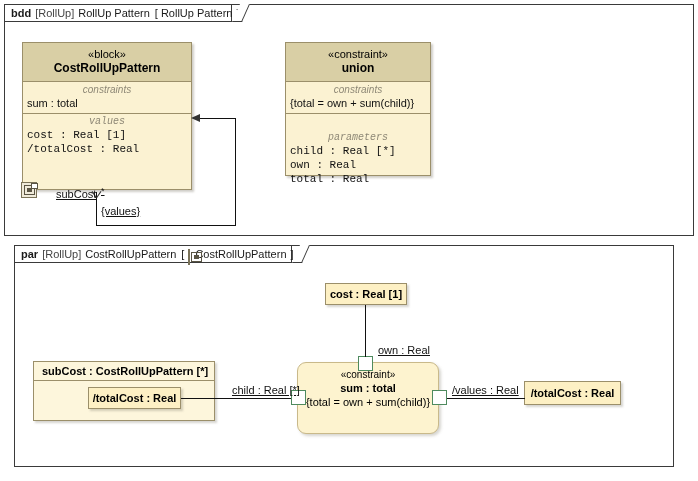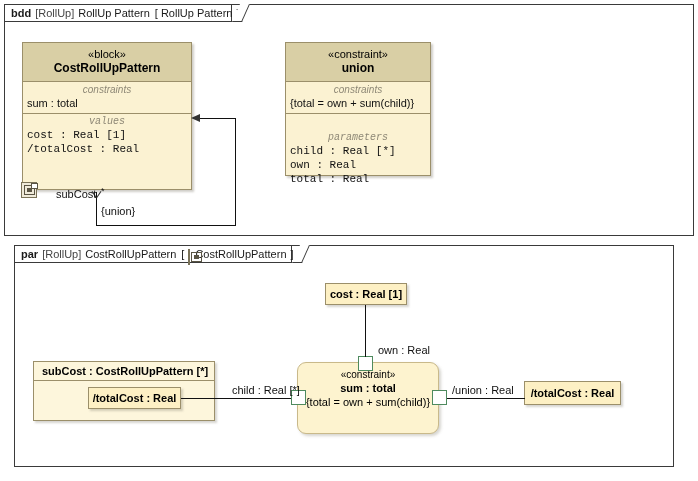--- a/index.html
+++ b/index.html
@@ -52,21 +52,21 @@
   .cbox-name{font-weight:bold;font-size:11px;color:#000;line-height:14px;}
   .cbox-expr{font-size:11px;color:#000;line-height:14px;white-space:nowrap;
       overflow:hidden;padding:0 4px;}
 
   
   .port{position:absolute;box-sizing:border-box;width:15px;height:15px;
       background:#ffffff;border:1px solid #4e8a5e;}
   .line{position:absolute;background:#111111;}
   .hline{height:1px;}
   .vline{width:1px;}
-  .lbl{position:absolute;font-size:11px;color:#111;white-space:nowrap;background:transparent;}
+  .lbl{position:absolute;font-size:11px;color:#111;white-space:nowrap;background:transparent;text-decoration:underline;}
 
   
   .paricon{position:absolute;width:16px;height:16px;box-sizing:border-box;
       border:1px solid #7a7258;background:#efeada;}
   .paricon i{position:absolute;background:#5a5444;display:block;}
 
   
   .arrow{position:absolute;width:0;height:0;
       border-top:4px solid transparent;border-bottom:4px solid transparent;
       border-right:9px solid #333333;}
@@ -137,21 +137,21 @@
 
   <div class="line hline" style="left:200px;top:118px;width:36px;"></div>
   <div class="line vline" style="left:235px;top:118px;height:108px;"></div>
   <div class="line hline" style="left:96px;top:225px;width:140px;"></div>
   <div class="line vline" style="left:96px;top:192px;height:34px;"></div>
   <div class="arrow" style="left:191px;top:114px;"></div>
   <div class="openarrow" style="left:92px;top:189px;transform:rotate(-90deg);transform-origin:center;"></div>
 
   <div class="lbl" style="left:56px;top:188px;">subCost</div>
   <div class="lbl" style="left:101px;top:186px;font-size:9px;">*</div>
-  <div class="lbl" style="left:101px;top:205px;">{union}</div>
+  <div class="lbl" style="left:101px;top:205px;">{values}</div>
 
   <div class="frame" style="left:14px;top:245px;width:660px;height:222px;text-decoration:underline;">
     <div class="frame-tab" style="width:278px;">
       <span class="kw">par</span>
       <span class="dim">[RollUp]</span>
       <span style="margin-left:4px;">CostRollUpPattern</span>
       <span style="margin-left:5px;">[</span>
       <span class="paricon" style="position:relative;display:inline-block;margin-left:4px;top:3px;">
         <i style="left:2px;top:2px;width:11px;height:1px;"></i>
         <i style="left:2px;top:11px;width:11px;height:1px;"></i>
@@ -186,15 +186,15 @@
 
   <div class="valuebox" style="left:524px;top:381px;width:97px;height:24px;">/totalCost : Real</div>
 
   <div class="line hline" style="left:181px;top:398px;width:110px;"></div>
   <div class="lbl" style="left:232px;top:384px;">child : Real [*]</div>
 
   <div class="line vline" style="left:365px;top:305px;height:52px;"></div>
   <div class="lbl" style="left:378px;top:344px;">own : Real</div>
 
   <div class="line hline" style="left:447px;top:398px;width:78px;"></div>
-  <div class="lbl" style="left:452px;top:384px;">/union : Real</div>
+  <div class="lbl" style="left:452px;top:384px;">/values : Real</div>
 
 </div>
 
 </body></html>

